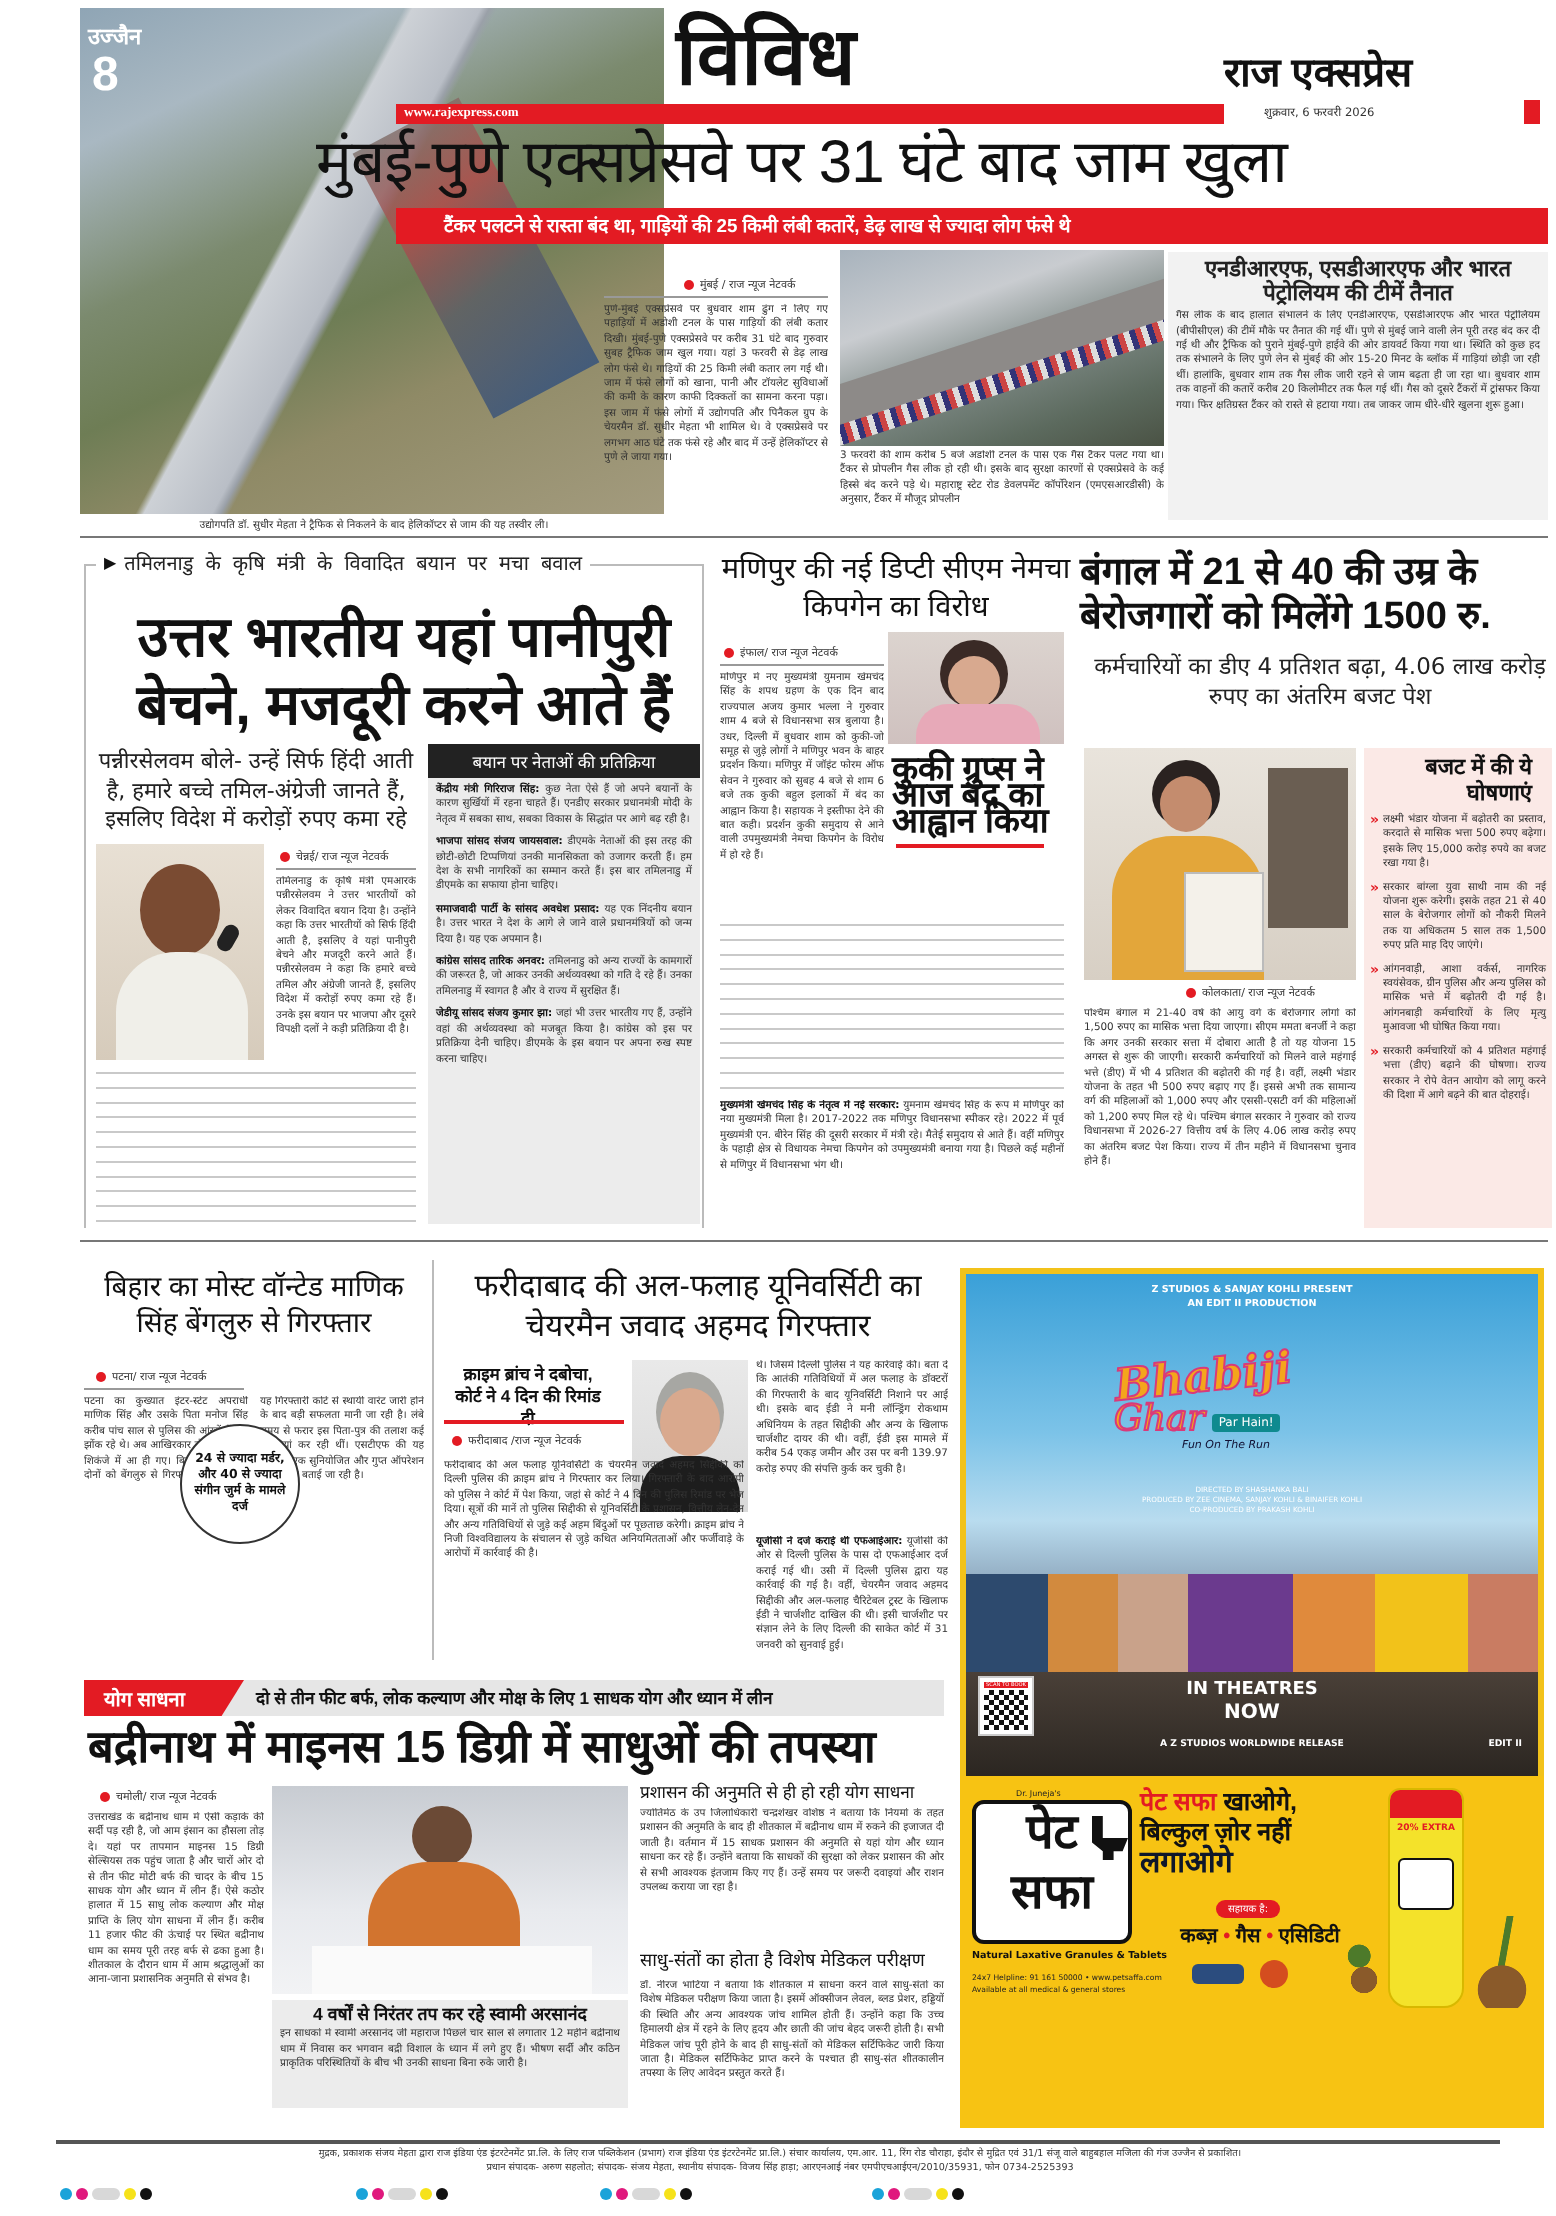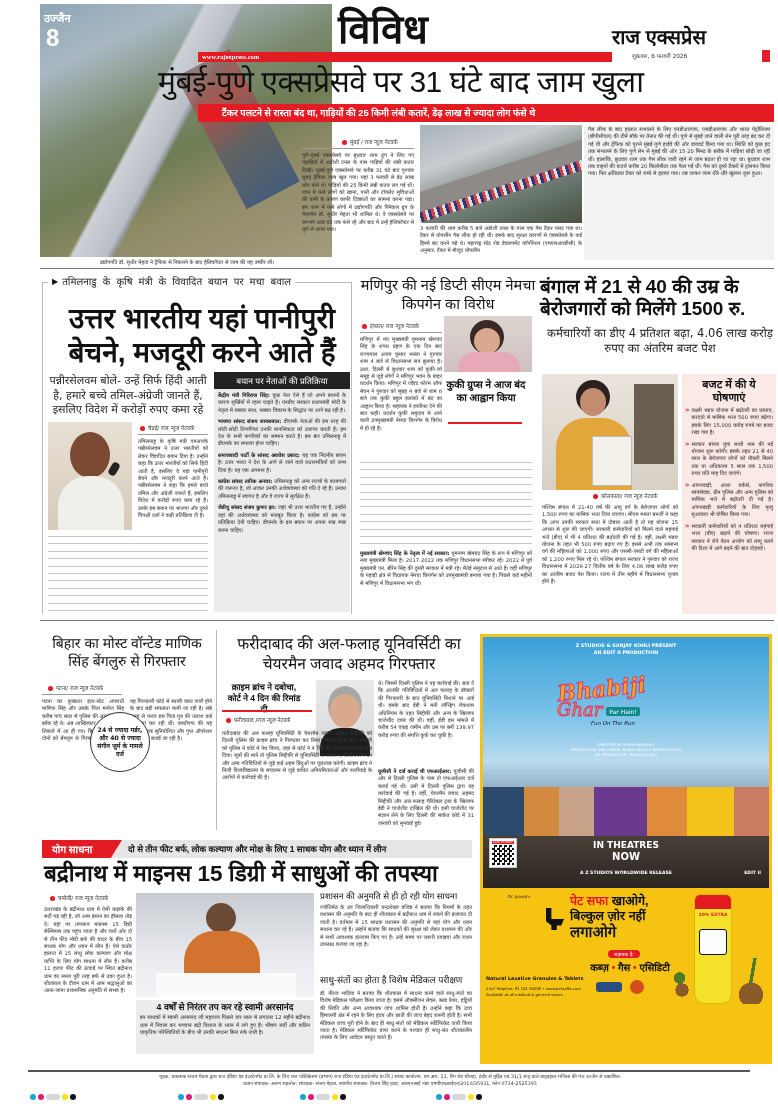--- a/index.html
+++ b/index.html
@@ -46,20 +46,21 @@
 <div class="rule" style="left:302px;top:148px;width:112px"></div>
 <div class="abs body-text" style="left:302px;top:152px;width:112px;height:108px;overflow:hidden">पुणे-मुंबई एक्सप्रेसवे पर बुधवार शाम ढुंग ने लिए गए पहाड़ियों में अडोशी टनल के पास गाड़ियों की लंबी कतार दिखी। मुंबई-पुणे एक्सप्रेसवे पर करीब 31 घंटे बाद गुरुवार सुबह ट्रैफिक जाम खुल गया। यहां 3 फरवरी से डेढ़ लाख लोग फंसे थे। गाड़ियों की 25 किमी लंबी कतार लग गई थी। जाम में फंसे लोगों को खाना, पानी और टॉयलेट सुविधाओं की कमी के कारण काफी दिक्कतों का सामना करना पड़ा। इस जाम में फंसे लोगों में उद्योगपति और पिनैकल ग्रुप के चेयरमैन डॉ. सुधीर मेहता भी शामिल थे। वे एक्सप्रेसवे पर लगभग आठ घंटे तक फंसे रहे और बाद में उन्हें हेलिकॉप्टर से पुणे ले जाया गया।</div>
 
 <div class="photo" style="left:420px;top:125px;width:162px;height:98px;background:linear-gradient(160deg,#a8b3bd 0%,#c9ccd0 30%,#7e8a86 55%,#5c6a5e 80%,#4a5244 100%)">
   <div class="abs" style="left:-10px;top:40px;width:190px;height:22px;background:#8d8a88;transform:rotate(-18deg)"></div>
   <div class="abs" style="left:-10px;top:60px;width:190px;height:10px;background:repeating-linear-gradient(90deg,#c44 0 3px,#ddd 3px 6px,#337 6px 9px);transform:rotate(-18deg)"></div>
 </div>
 <div class="abs body-text" style="left:420px;top:225px;width:162px;height:38px;overflow:hidden">3 फरवरी की शाम करीब 5 बजे अडोशी टनल के पास एक गैस टैंकर पलट गया था। टैंकर से प्रोपलीन गैस लीक हो रही थी। इसके बाद सुरक्षा कारणों से एक्सप्रेसवे के कई हिस्से बंद करने पड़े थे। महाराष्ट्र स्टेट रोड डेवलपमेंट कॉर्पोरेशन (एमएसआरडीसी) के अनुसार, टैंकर में मौजूद प्रोपलीन</div>
 
 <div class="abs" style="left:584px;top:126px;width:190px;height:134px;background:#f2f2f2">
+  <div class="hl" style="font-size:11px;text-align:center;padding:4px 6px 2px;color:#222">एनडीआरएफ, एसडीआरएफ और भारत पेट्रोलियम की टीमें तैनात</div>
   <div class="body-text" style="padding:0 4px;height:100px;overflow:hidden">गैस लीक के बाद हालात संभालने के लिए एनडीआरएफ, एसडीआरएफ और भारत पेट्रोलियम (बीपीसीएल) की टीमें मौके पर तैनात की गई थीं। पुणे से मुंबई जाने वाली लेन पूरी तरह बंद कर दी गई थी और ट्रैफिक को पुराने मुंबई-पुणे हाईवे की ओर डायवर्ट किया गया था। स्थिति को कुछ हद तक संभालने के लिए पुणे लेन से मुंबई की ओर 15-20 मिनट के ब्लॉक में गाड़ियां छोड़ी जा रही थीं। हालांकि, बुधवार शाम तक गैस लीक जारी रहने से जाम बढ़ता ही जा रहा था। बुधवार शाम तक वाहनों की कतारें करीब 20 किलोमीटर तक फैल गई थीं। गैस को दूसरे टैंकरों में ट्रांसफर किया गया। फिर क्षतिग्रस्त टैंकर को रास्ते से हटाया गया। तब जाकर जाम धीरे-धीरे खुलना शुरू हुआ।</div>
 </div>
 <div class="rule" style="left:40px;top:268px;width:734px;background:#777"></div>
 
 <div class="abs" style="left:42px;top:282px;width:310px;height:332px;border:1px solid #bbb;border-bottom:none"></div>
 <div class="abs" style="left:48px;top:274px;background:#fff;padding:0 4px;display:flex;gap:4px;align-items:center">
   <span style="font-size:8px;color:#111">▶</span>
   <span style="font-size:10px;color:#222;font-family:Liberation Mono, monospace">तमिलनाडु के कृषि मंत्री के विवादित बयान पर मचा बवाल</span>
 </div>
 <div class="abs hl" style="left:52px;top:302px;width:300px;font-size:28px;text-align:center;line-height:34px">उत्तर भारतीय यहां पानीपुरी बेचने, मजदूरी करने आते हैं</div>
@@ -94,21 +95,21 @@
   <span class="dot"></span>
   <span>इंफाल/ राज न्यूज नेटवर्क</span>
 </div>
 <div class="rule" style="left:360px;top:332px;width:82px"></div>
 <div class="abs body-text" style="left:360px;top:336px;width:82px;height:122px;overflow:hidden">मणिपुर में नए मुख्यमंत्री युमनाम खेमचंद सिंह के शपथ ग्रहण के एक दिन बाद राज्यपाल अजय कुमार भल्ला ने गुरुवार शाम 4 बजे से विधानसभा सत्र बुलाया है। उधर, दिल्ली में बुधवार शाम को कुकी-जो समूह से जुड़े लोगों ने मणिपुर भवन के बाहर प्रदर्शन किया। मणिपुर में जॉइंट फोरम ऑफ सेवन ने गुरुवार को सुबह 4 बजे से शाम 6 बजे तक कुकी बहुल इलाकों में बंद का आह्वान किया है। सहायक ने इस्तीफा देने की बात कही। प्रदर्शन कुकी समुदाय से आने वाली उपमुख्यमंत्री नेमचा किपगेन के विरोध में हो रहे हैं।</div>
 <div class="photo" style="left:444px;top:316px;width:88px;height:56px;background:linear-gradient(#dcd4cf,#cfc1bf)">
   <div class="abs" style="left:26px;top:4px;width:34px;height:34px;border-radius:50%;background:#3a2a26"></div>
   <div class="abs" style="left:30px;top:12px;width:26px;height:26px;border-radius:50%;background:#d8a98f"></div>
   <div class="abs" style="left:14px;top:36px;width:62px;height:22px;border-radius:16px 16px 0 0;background:#e7a9b8"></div>
 </div>
-<div class="abs hl" style="left:446px;top:378px;width:80px;font-size:10px;text-align:center;line-height:13px">कुकी ग्रुप्स ने आज बंद का आह्वान किया</div>
+<div class="abs hl" style="left:446px;top:378px;width:80px;font-size:17px;text-align:left;line-height:13px">कुकी ग्रुप्स ने आज बंद का आह्वान किया</div>
 <div class="abs redbar" style="left:448px;top:422px;width:74px;height:2px"></div>
 <div class="lines" style="left:360px;top:460px;width:172px;height:88px"></div>
 <div class="abs body-text" style="left:360px;top:550px;width:172px;height:62px;overflow:hidden">
   <b style="color:#111">मुख्यमंत्री खेमचंद सिंह के नेतृत्व में नई सरकार:</b>
   <span>युमनाम खेमचंद सिंह के रूप में मणिपुर को नया मुख्यमंत्री मिला है। 2017-2022 तक मणिपुर विधानसभा स्पीकर रहे। 2022 में पूर्व मुख्यमंत्री एन. बीरेन सिंह की दूसरी सरकार में मंत्री रहे। मैतेई समुदाय से आते हैं। वहीं मणिपुर के पहाड़ी क्षेत्र से विधायक नेमचा किपगेन को उपमुख्यमंत्री बनाया गया है। पिछले कई महीनों से मणिपुर में विधानसभा भंग थी।</span>
 </div>
 
 <div class="abs hl" style="left:540px;top:276px;width:236px;font-size:19px;line-height:22px">बंगाल में 21 से 40 की उम्र के बेरोजगारों को मिलेंगे 1500 रु.</div>
 <div class="abs" style="left:544px;top:326px;width:232px;font-size:11.5px;line-height:15px;text-align:center;color:#222">कर्मचारियों का डीए 4 प्रतिशत बढ़ा, 4.06 लाख करोड़ रुपए का अंतरिम बजट पेश</div>
 <div class="photo" style="left:542px;top:374px;width:136px;height:116px;background:linear-gradient(#e9e4dc,#d7cfc4)">
@@ -118,21 +119,21 @@
   <div class="abs" style="left:50px;top:62px;width:40px;height:50px;background:#f4f1ea;border:1px solid #bbb"></div>
   <div class="abs" style="left:92px;top:10px;width:40px;height:80px;background:#6a5e52"></div>
 </div>
 <div class="abs byline" style="left:590px;top:491px;background:#fff;padding:1px 3px">
   <span class="dot"></span>
   <span>कोलकाता/ राज न्यूज नेटवर्क</span>
 </div>
 <div class="abs body-text" style="left:542px;top:504px;width:136px;height:108px;overflow:hidden">पश्चिम बंगाल में 21-40 वर्ष की आयु वर्ग के बेरोजगार लोगों को 1,500 रुपए का मासिक भत्ता दिया जाएगा। सीएम ममता बनर्जी ने कहा कि अगर उनकी सरकार सत्ता में दोबारा आती है तो यह योजना 15 अगस्त से शुरू की जाएगी। सरकारी कर्मचारियों को मिलने वाले महंगाई भत्ते (डीए) में भी 4 प्रतिशत की बढ़ोतरी की गई है। वहीं, लक्ष्मी भंडार योजना के तहत भी 500 रुपए बढ़ाए गए हैं। इससे अभी तक सामान्य वर्ग की महिलाओं को 1,000 रुपए और एससी-एसटी वर्ग की महिलाओं को 1,200 रुपए मिल रहे थे। पश्चिम बंगाल सरकार ने गुरुवार को राज्य विधानसभा में 2026-27 वित्तीय वर्ष के लिए 4.06 लाख करोड़ रुपए का अंतरिम बजट पेश किया। राज्य में तीन महीने में विधानसभा चुनाव होने हैं।</div>
 
 <div class="abs" style="left:682px;top:374px;width:94px;height:240px;background:#fbe9e6">
-  <div class="hl" style="font-size:11px;text-align:center;padding:4px 10px 3px;line-height:13px">बजट में की ये घोषणाएं</div>
+  <div class="hl" style="font-size:11px;text-align:right;padding:4px 10px 3px;line-height:13px">बजट में की ये घोषणाएं</div>
   <div id="budget-list" style="padding:0 3px">
       <div class="body-text" style="display: flex; gap: 2px; margin-bottom: 4px;">
         <span style="color: rgb(227, 27, 35); font-weight: bold; font-size: 7px;">»</span>
         <span>लक्ष्मी भंडार योजना में बढ़ोतरी का प्रस्ताव, करदाते से मासिक भत्ता 500 रुपए बढ़ेगा। इसके लिए 15,000 करोड़ रुपये का बजट रखा गया है।</span>
       </div>
       <div class="body-text" style="display: flex; gap: 2px; margin-bottom: 4px;">
         <span style="color: rgb(227, 27, 35); font-weight: bold; font-size: 7px;">»</span>
         <span>सरकार बांग्ला युवा साथी नाम की नई योजना शुरू करेगी। इसके तहत 21 से 40 साल के बेरोजगार लोगों को नौकरी मिलने तक या अधिकतम 5 साल तक 1,500 रुपए प्रति माह दिए जाएंगे।</span>
       </div>
       <div class="body-text" style="display: flex; gap: 2px; margin-bottom: 4px;">
@@ -224,20 +225,24 @@
     <div style="width:22px;height:20px;margin:1px auto 0;background:repeating-conic-gradient(#111 0 25%,#fff 0 50%) 0 0/5px 5px"></div>
   </div>
   <div class="abs" style="left:0;right:0;top:4px;text-align:center;font-size:9px;color:#fff;font-weight:bold">IN THEATRES</div>
   <div class="abs" style="left:0;right:0;top:15px;text-align:center;font-size:10px;color:#fff;font-weight:bold">NOW</div>
   <div class="abs" style="left:0;right:0;top:34px;text-align:center;font-size:4.6px;color:#fff;font-weight:bold">A Z STUDIOS WORLDWIDE RELEASE</div>
   <div class="abs" style="right:8px;top:34px;font-size:4.6px;color:#fff;font-weight:bold">EDIT II</div>
 </div>
 
 <div class="abs" style="left:480px;top:888px;width:292px;height:176px;background:#f7c313">
   <div class="abs" style="left:28px;top:6px;font-size:4px;color:#222">Dr. Juneja's</div>
+  <div class="abs" style="left:6px;top:12px;width:80px;height:72px;background:#fff;border:2px solid #111;border-radius:6px;text-align:center">
+    <div style="font-size:24px;font-weight:bold;line-height:30px;font-family:'Liberation Sans',sans-serif">पेट</div>
+    <div style="font-size:24px;font-weight:bold;line-height:30px;font-family:'Liberation Sans',sans-serif">सफा</div>
+  </div>
   <div class="abs" style="left:66px;top:20px;width:18px;height:22px;background:#111;clip-path:polygon(0 0,30% 0,30% 50%,100% 50%,85% 80%,60% 80%,60% 100%,30% 100%,30% 80%,0 60%)"></div>
   <div class="abs" style="left:6px;top:88px;font-size:4.8px;font-weight:bold;color:#111">Natural Laxative Granules &amp; Tablets</div>
   <div class="abs" style="left:6px;top:98px;font-size:3.8px;color:#222">24x7 Helpline: 91 161 50000 • www.petsaffa.com</div>
   <div class="abs" style="left:6px;top:104px;font-size:3.8px;color:#222">Available at all medical &amp; general stores</div>
 
   <div class="abs" style="left:90px;top:6px;width:112px;text-align:left;font-family:'Liberation Sans',sans-serif;font-weight:bold;line-height:15px">
     <div style="font-size:12.5px">
       <span style="color:#e31b23">पेट सफा</span>
       <span style="color:#111">खाओगे,</span>
     </div>

